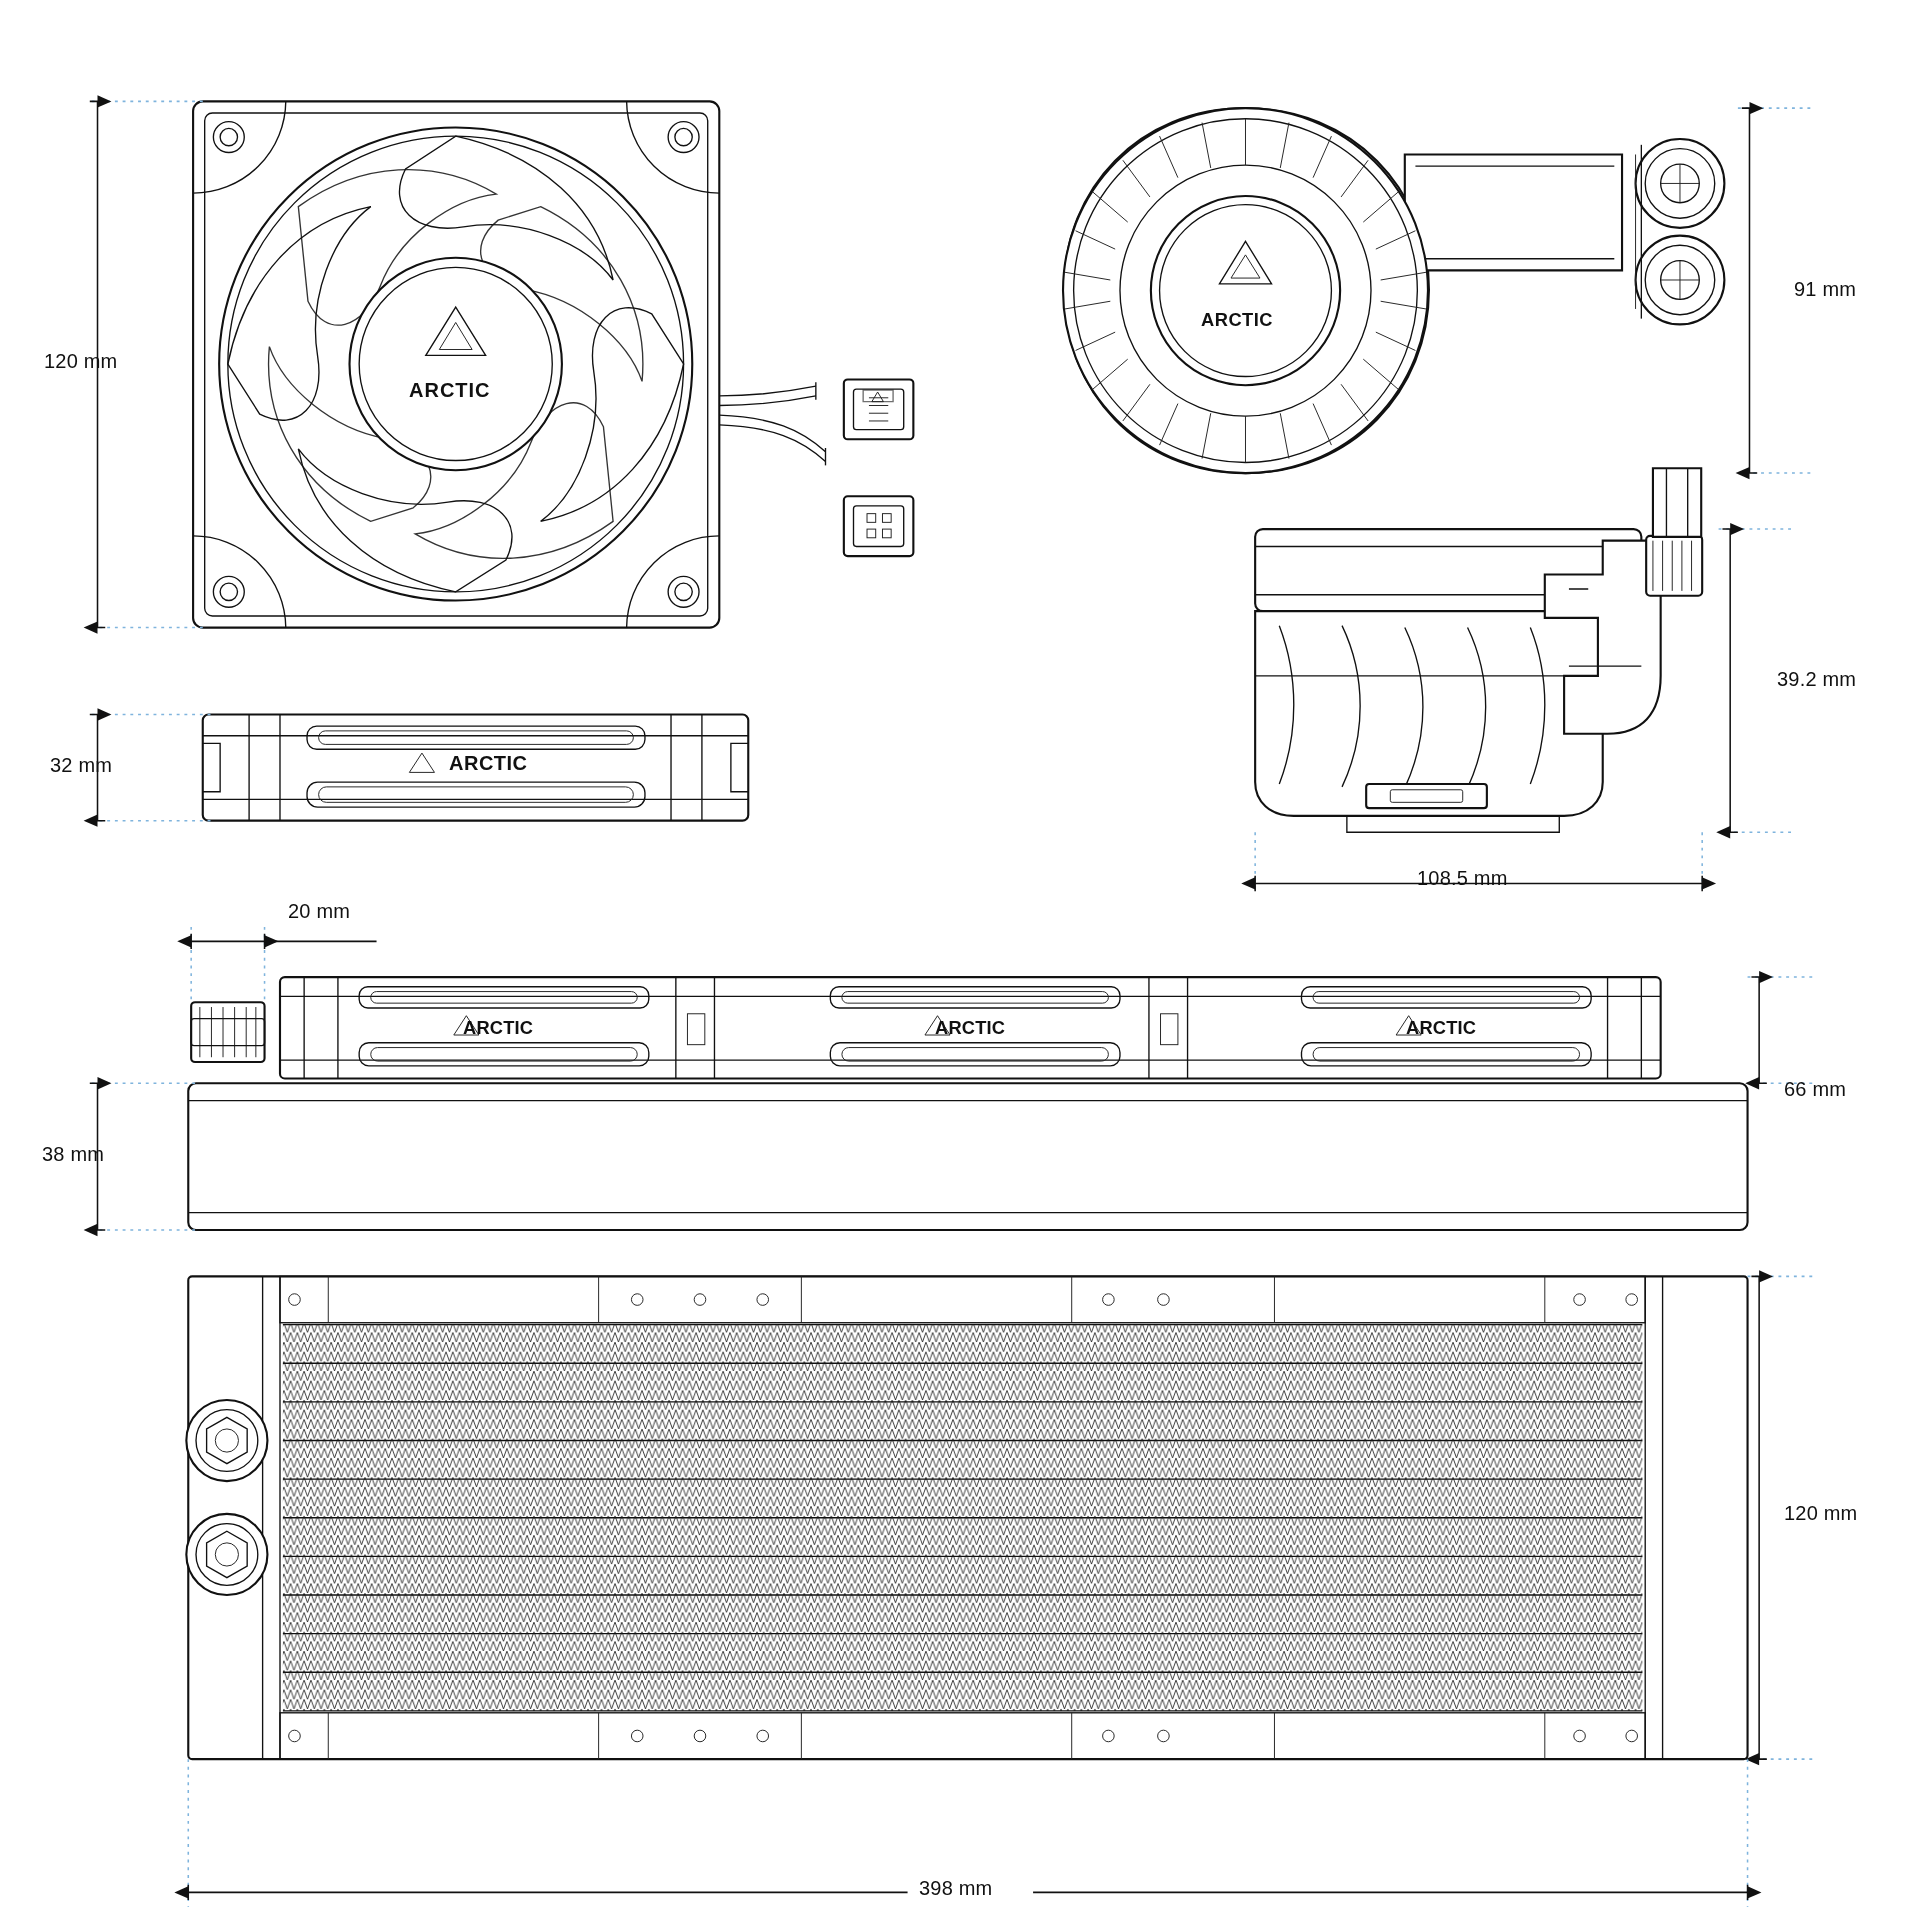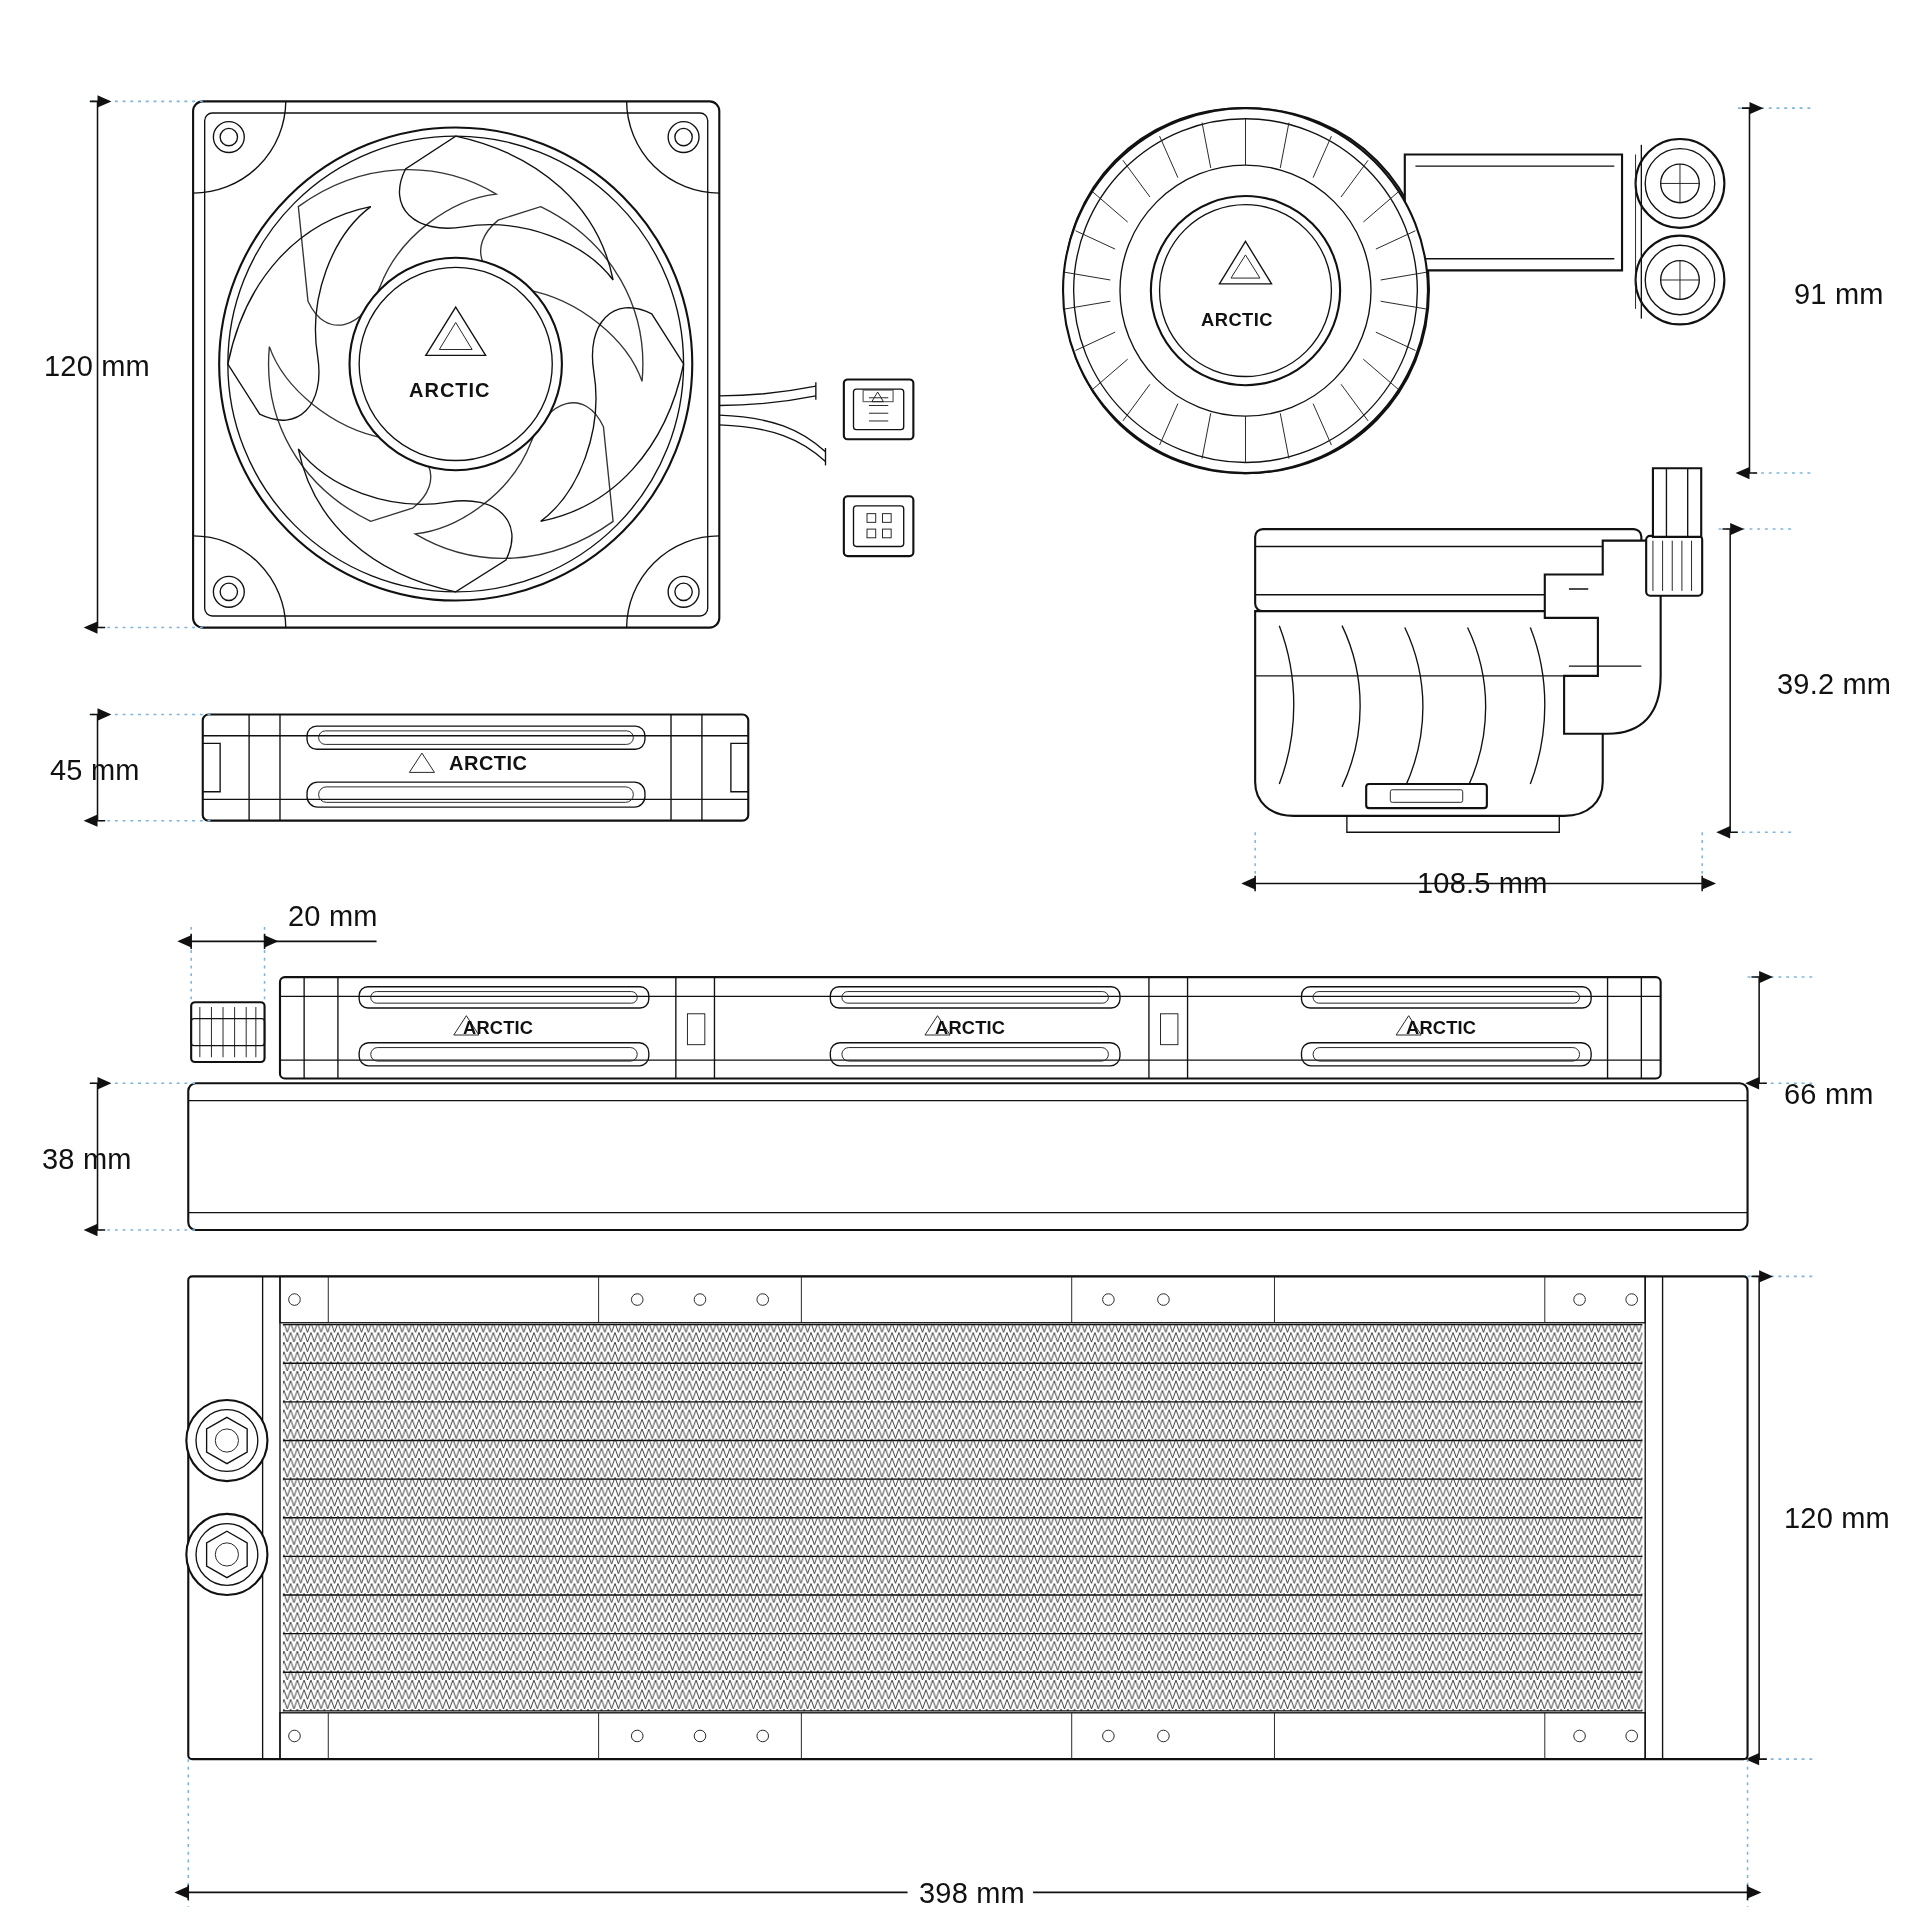--- a/index.html
+++ b/index.html
@@ -15,21 +15,21 @@
     position: relative;
     overflow: hidden;
   }
   .stage {
     position: absolute;
     left: 0; top: 0;
     width: 1931px; height: 1931px;
   }
   .dim-label {
     position: absolute;
-    font-size: 29px;
+    font-size: 20px;
     color: #111;
     white-space: nowrap;
     letter-spacing: 0.2px;
   }
   svg { display: block; }
   .ln { stroke: #111; stroke-width: 2.2; fill: none; }
   .ln-thin { stroke: #111; stroke-width: 1.4; fill: none; }
   .ln-hair { stroke: #222; stroke-width: 1; fill: none; }
   .ext { stroke: #7fb4dd; stroke-width: 1.6; stroke-dasharray: 3 5; fill: none; }
   .dimline { stroke: #111; stroke-width: 1.6; fill: none; }
@@ -396,21 +396,21 @@
       <path class="ext" d="M1810,1822 L1810,1975"></path>
       <path class="dimline" d="M195,1960 L940,1960" marker-start="url(#arrL)"></path>
       <path class="dimline" d="M1070,1960 L1810,1960" marker-end="url(#arrR)"></path>
       <path class="dimline" d="M195,1952 L195,1968 M1810,1952 L1810,1968"></path>
     </g>
 
   </svg>
 
   <div class="dim-label" style="left:44px; top:350px;">120 mm</div>
 
-  <div class="dim-label" style="left:50px; top:754px;">45 mm</div>
+  <div class="dim-label" style="left:50px; top:754px;">32 mm</div>
 
   <div class="dim-label" style="left:1794px; top:278px;">91 mm</div>
 
   <div class="dim-label" style="left:1777px; top:668px;">39.2 mm</div>
 
   <div class="dim-label" style="left:1417px; top:867px;text-align:center;">108.5 mm</div>
 
   <div class="dim-label" style="left:288px; top:900px;">20 mm</div>
 
   <div class="dim-label" style="left:42px; top:1143px;">38 mm</div>

